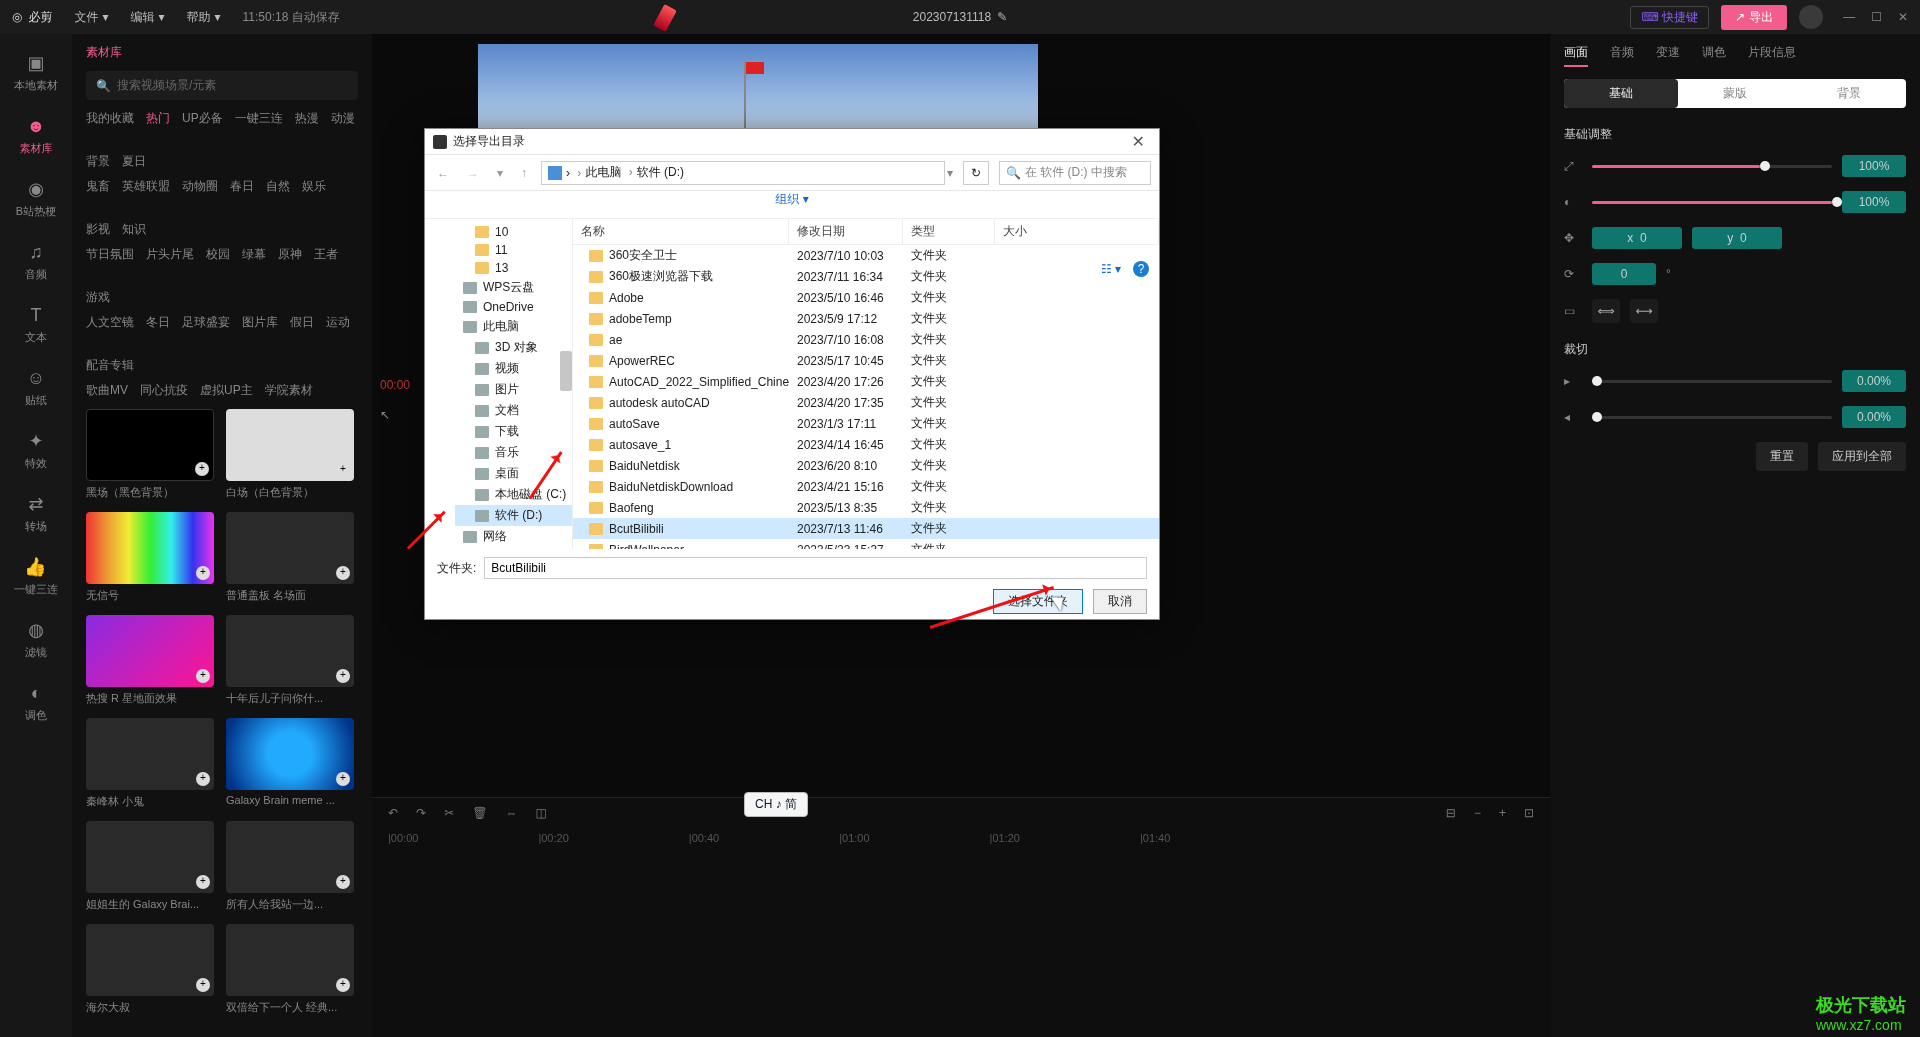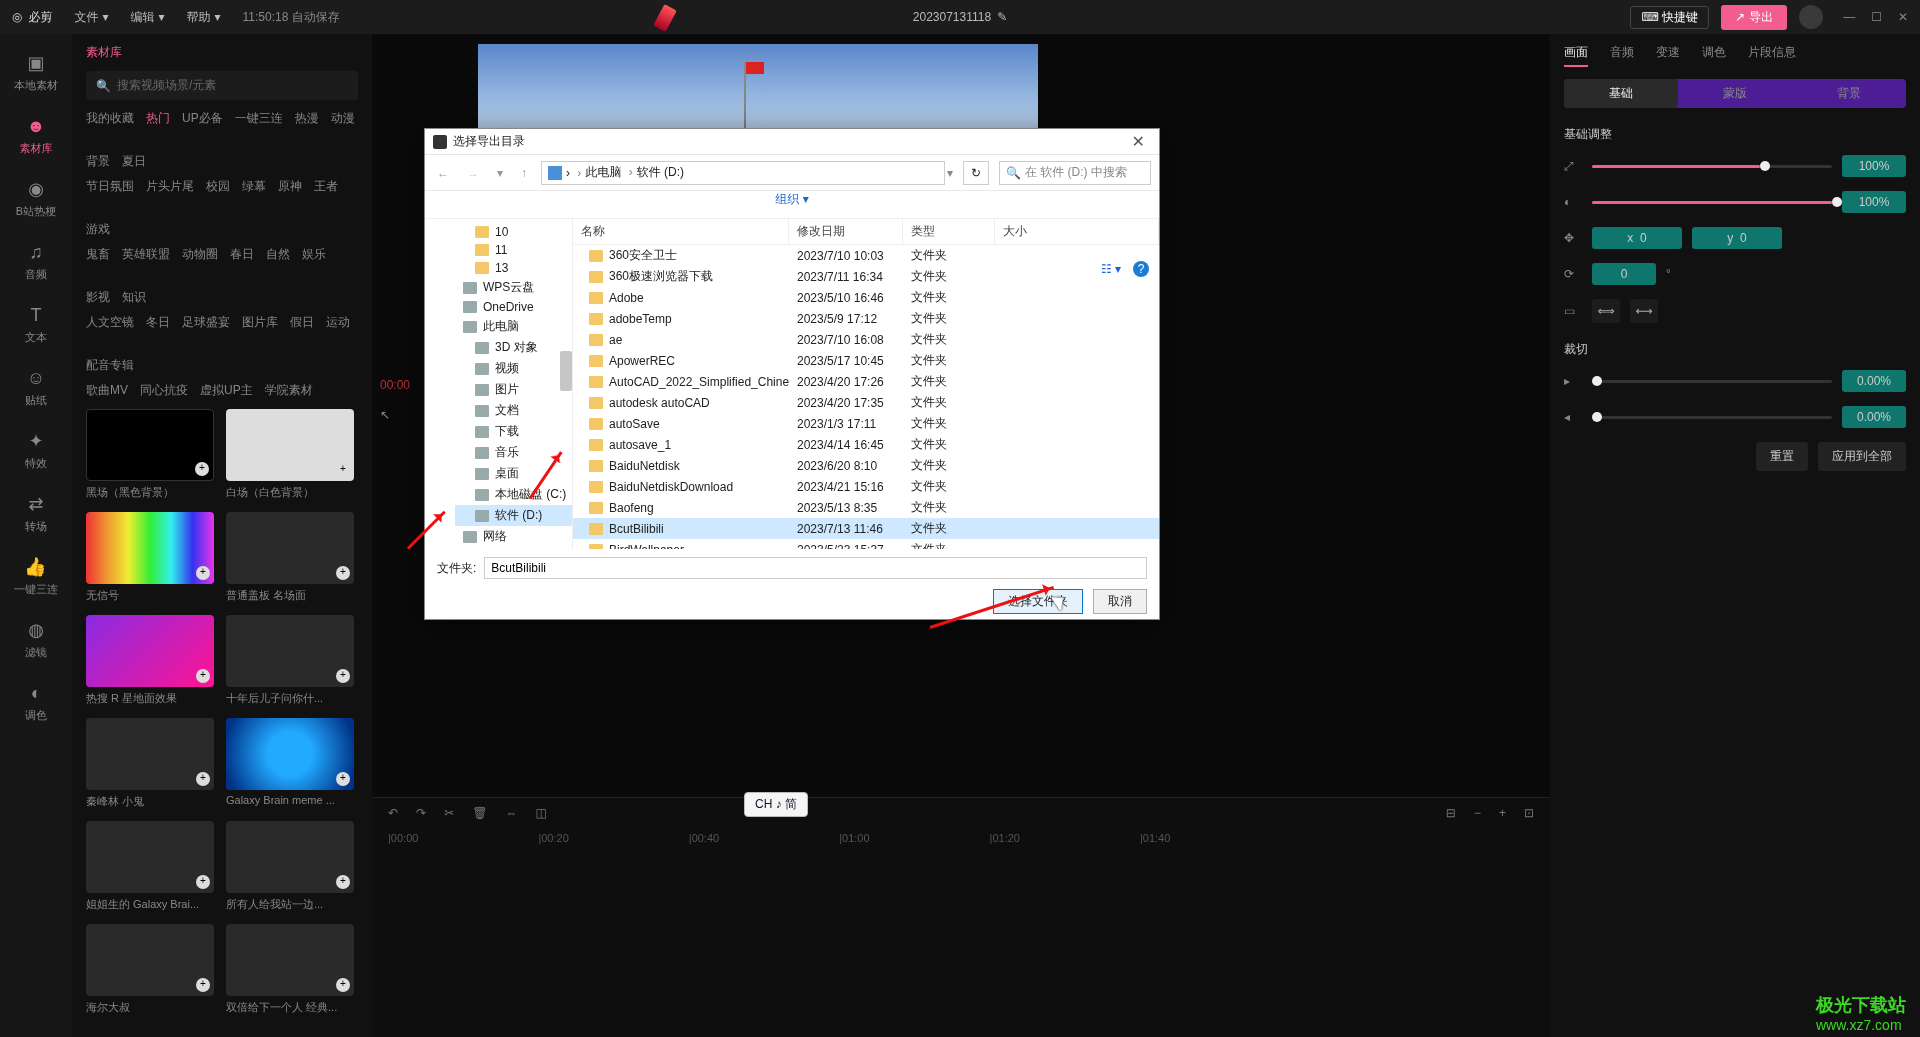--- a/index.html
+++ b/index.html
@@ -5,21 +5,21 @@
 * { margin: 0; padding: 0; box-sizing: border-box; font-family: "Microsoft YaHei", Arial, sans-serif; }
 body { width: 1920px; height: 1037px; background: #0a0a0a; overflow: hidden; color: #aaa; font-size: 12px; position: relative; }
 
 
 .menubar { height: 34px; background: #1c1c1c; display: flex; align-items: center; padding: 0 12px; gap: 22px; position: relative; }
 .logo { display: flex; align-items: center; gap: 6px; color: #ddd; }
 .menubar .menu-item { color: #bbb; cursor: pointer; display: flex; align-items: center; gap: 4px; }
 .menubar .ts { color: #888; }
 .title-center { position: absolute; left: 50%; transform: translateX(-50%); color: #bbb; display: flex; align-items: center; gap: 6px; }
 .menubar .right { margin-left: auto; display: flex; align-items: center; gap: 12px; }
-.btn-shortcut { color: #ffffff; border: 1px solid #444; padding: 2px 10px; border-radius: 3px; }
+.btn-shortcut { color: #8b5cf6; border: 1px solid #444; padding: 2px 10px; border-radius: 3px; }
 .btn-export { background: #f25d8e; color: #fff; padding: 4px 14px; border-radius: 3px; display: flex; align-items: center; gap: 4px; }
 .avatar { width: 24px; height: 24px; border-radius: 50%; background: #3a3a3a; }
 .winbtns { display: flex; gap: 16px; color: #888; margin-left: 8px; }
 
 
 .left-rail { position: absolute; left: 0; top: 34px; width: 72px; bottom: 0; background: #171717; display: flex; flex-direction: column; align-items: center; padding-top: 12px; gap: 10px; }
 .rail-item { display: flex; flex-direction: column; align-items: center; gap: 4px; color: #888; font-size: 11px; cursor: pointer; padding: 6px 0; width: 100%; }
 .rail-item.active { color: #f25d8e; }
 .rail-icon { width: 22px; height: 22px; display: flex; align-items: center; justify-content: center; font-size: 18px; }
 
@@ -46,21 +46,21 @@
 .preview .sky { position: absolute; left: 106px; top: 10px; width: 560px; height: 92px; background: linear-gradient(180deg,#5b86c9 0,#a3c2e6 70%,#cfe2f7 100%); }
 .preview .flag { position: absolute; left: 372px; top: 28px; width: 2px; height: 66px; background: #888; }
 .preview .flag::after { content:""; position:absolute; top:0; left:2px; width:18px; height:12px; background:#d22; }
 .timecode { position: absolute; left: 8px; bottom: 2px; color: #b33; }
 .toolbar-b { position: absolute; left: 8px; bottom: -28px; display:flex; gap:16px; color:#888; }
 
 
 .prop-panel { position: absolute; right: 0; top: 34px; width: 370px; bottom: 0; background: #111; padding: 10px 14px; }
 .prop-tabs { display: flex; gap: 22px; color: #888; margin-bottom: 12px; }
 .prop-tabs .active { color: #eee; border-bottom: 2px solid #f25d8e; padding-bottom: 4px; }
-.subtabs { display: flex; background: #4c1d95; border-radius: 4px; margin-bottom: 18px; }
+.subtabs { display: flex; background: #ffffff; border-radius: 4px; margin-bottom: 18px; }
 .subtabs div { flex: 1; text-align: center; padding: 6px 0; color: #888; }
 .subtabs .on { background: #2a2a2a; color: #eee; border-radius: 4px; }
 .group-label { color: #ccc; margin-bottom: 12px; }
 .row { display: flex; align-items: center; margin-bottom: 14px; gap: 10px; }
 .row .icon { width: 18px; color: #888; }
 .slider { flex: 1; height: 3px; background: #333; position: relative; border-radius: 2px; }
 .slider .fill { position: absolute; left:0; top:0; bottom:0; background:#f25d8e; border-radius:2px; }
 .slider .knob { position: absolute; top: -4px; width: 10px; height: 10px; background: #eee; border-radius: 50%; }
 .numbox { width: 64px; text-align: center; background: #0f766e; padding: 4px 0; border-radius: 3px; color: #ccc; }
 .pair { display:flex; gap:10px; }
@@ -220,37 +220,37 @@
       <span>我的收藏</span>
       <span class="hot">热门</span>
       <span>UP必备</span>
       <span>一键三连</span>
       <span>热漫</span>
       <span>动漫</span>
       <span>背景</span>
       <span>夏日</span>
     </div>
   <div class="tagrow">
-      <span>节日氛围</span>
-      <span>片头片尾</span>
-      <span>校园</span>
-      <span>绿幕</span>
-      <span>原神</span>
-      <span>王者</span>
-      <span>游戏</span>
-    </div>
-  <div class="tagrow">
       <span>鬼畜</span>
       <span>英雄联盟</span>
       <span>动物圈</span>
       <span>春日</span>
       <span>自然</span>
       <span>娱乐</span>
       <span>影视</span>
       <span>知识</span>
+    </div>
+  <div class="tagrow">
+      <span>节日氛围</span>
+      <span>片头片尾</span>
+      <span>校园</span>
+      <span>绿幕</span>
+      <span>原神</span>
+      <span>王者</span>
+      <span>游戏</span>
     </div>
   <div class="tagrow">
       <span>人文空镜</span>
       <span>冬日</span>
       <span>足球盛宴</span>
       <span>图片库</span>
       <span>假日</span>
       <span>运动</span>
       <span>配音专辑</span>
     </div>

